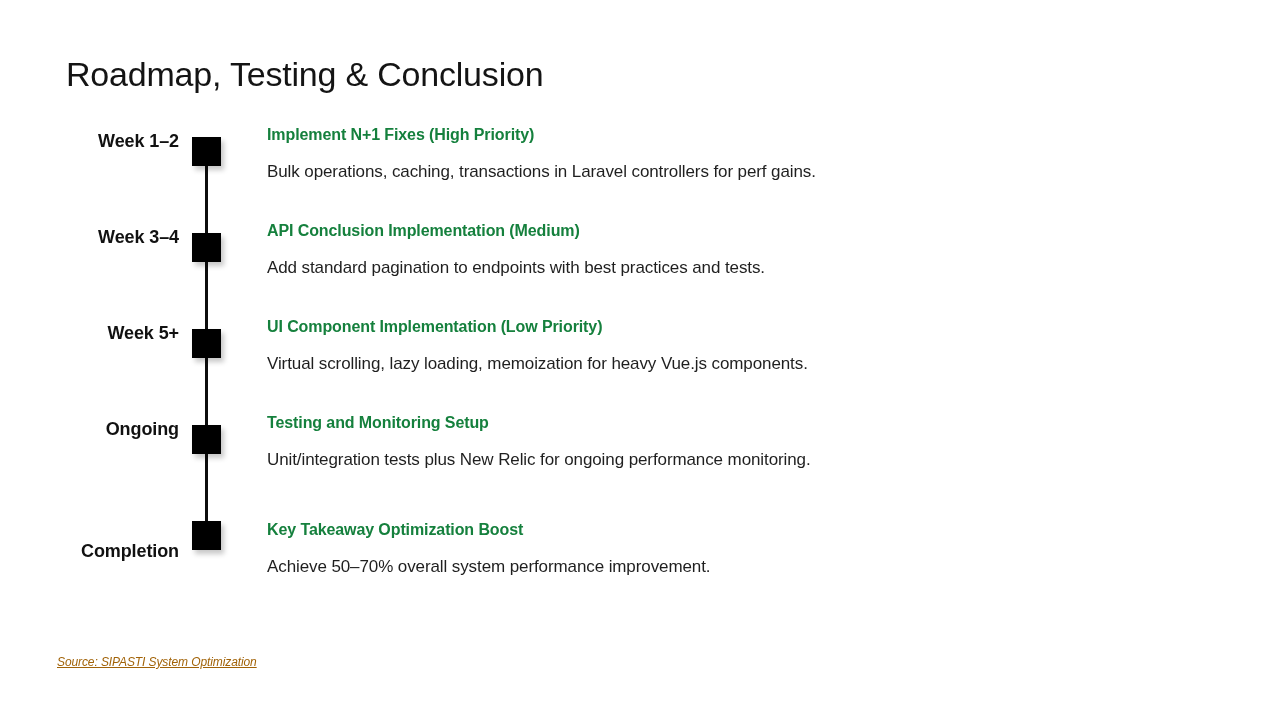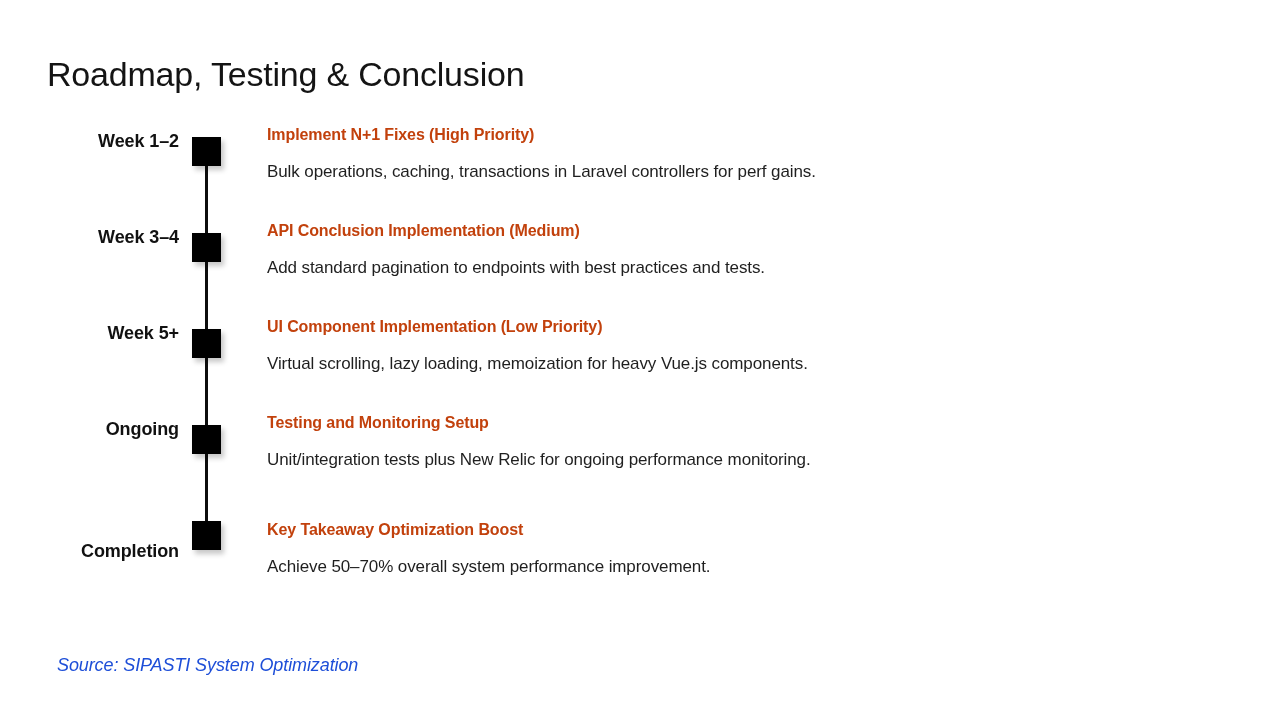--- a/index.html
+++ b/index.html
@@ -18,21 +18,21 @@
   }
 
   .slide {
     position: absolute;
     inset: 0;
   }
 
   
   .slide-title {
     position: absolute;
-    left: 47px;
+    left: 66px;
     top: 52px;
     font-size: 34px;
     font-weight: 400;
     letter-spacing: -0.2px;
     color: #141414;
     line-height: 44px;
     white-space: nowrap;
   }
 
   
@@ -95,43 +95,44 @@
   
   .tl-content {
     padding-left: 32px;
     padding-top: 0px;
     flex: 1 1 auto;
   }
   .tl-heading {
     font-size: 16px;
     font-weight: 700;
     line-height: 22px;
-    color: #c2410c;
+    color: #15803d;
     letter-spacing: -0.1px;
     margin-bottom: 16px;
   }
   .tl-desc {
     font-size: 17px;
     font-weight: 400;
     line-height: 20px;
     color: #1f1f1f;
     letter-spacing: -0.1px;
   }
 
   
   .slide-source {
     position: absolute;
     left: 57px;
     top: 655px;
-    font-size: 18px;
+    font-size: 12px;
     font-style: italic;
     font-weight: 400;
-    color: #1d4ed8;
+    color: #a16207;
     letter-spacing: -0.1px;
     white-space: nowrap;
+    text-decoration: underline;
   }
 </style>
 </head>
 <body>
 
 <div class="slide">
 
   <div class="slide-title">Roadmap, Testing &amp; Conclusion</div>
 
   <div class="timeline">

